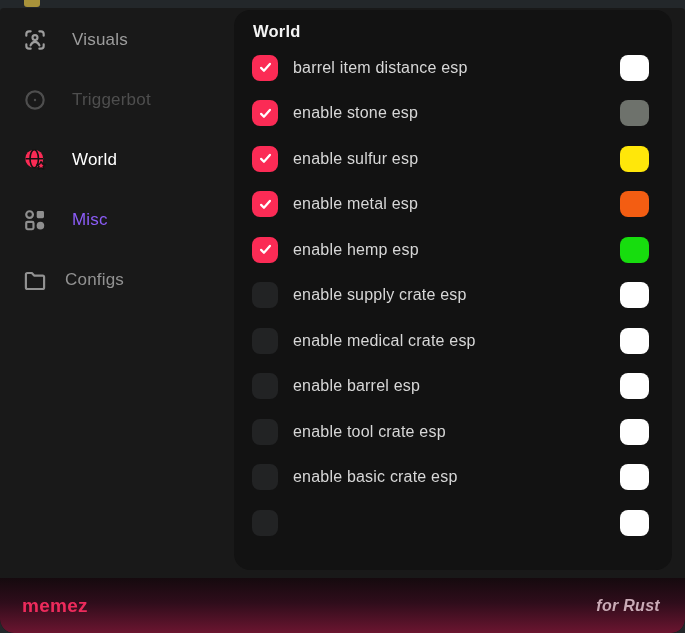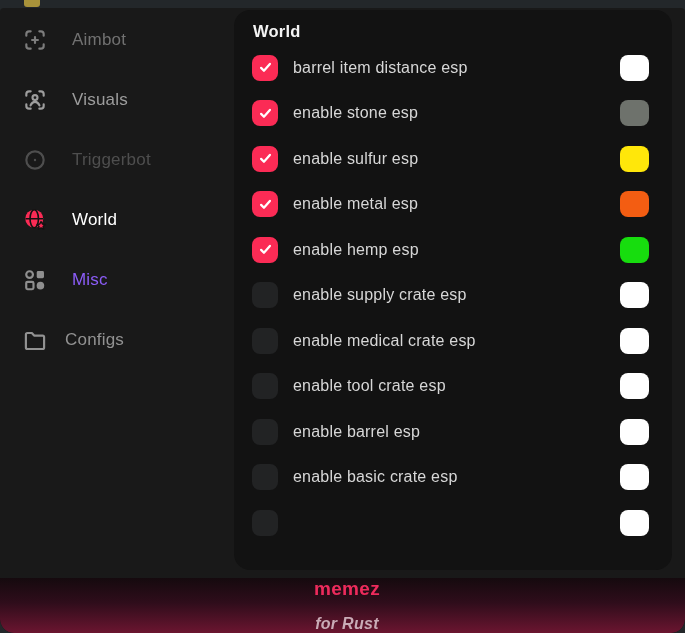--- a/index.html
+++ b/index.html
@@ -42,49 +42,36 @@
   .row-label{margin-left:15px;font-size:16px;color:#d7d7d7;letter-spacing:.2px;flex:1 1 auto;
     white-space:nowrap;overflow:hidden;}
   .swatch{width:29px;height:26px;flex:0 0 29px;border-radius:8px;margin-right:11px;cursor:pointer;}
 
   
   .footer{
     position:absolute;left:0;bottom:0;width:685px;height:55px;
     background:linear-gradient(180deg,#150a0e 0%,#2f0d1b 45%,#6b1530 100%);
     border-radius:0 0 14px 14px;
     display:flex;align-items:center;justify-content:space-between;
-    padding:0 25px 0 34px;
-    flex-direction:column;
+    padding:0 25px 0 22px;
   }
   .brand{font-size:19px;font-weight:700;letter-spacing:.3px;}
   .tagline{font-size:16px;font-weight:700;font-style:italic;color:#c9abb6;letter-spacing:.3px;}
 </style>
 </head>
 <body>
 
 <div class="screen">
   <div class="top-strip">
     <div class="notch"></div>
   </div>
 
   <div class="window">
 
     <nav class="sidebar">
-  <div class="side-item">
-    <span class="side-icon" style="color: rgb(125, 125, 125);">
-            <svg viewBox="0 0 24 24" fill="none" stroke="currentColor" stroke-width="2" stroke-linecap="round">
-              <path d="M4 8V6.5A2.5 2.5 0 0 1 6.5 4H8"></path>
-              <path d="M16 4h1.5A2.5 2.5 0 0 1 20 6.5V8"></path>
-              <path d="M20 16v1.5a2.5 2.5 0 0 1-2.5 2.5H16"></path>
-              <path d="M8 20H6.5A2.5 2.5 0 0 1 4 17.5V16"></path>
-              <path d="M12 9.3v5.4M9.3 12h5.4"></path>
-            </svg>
-          </span>
-    <span class="side-label" style="color: rgb(113, 113, 113);">Aimbot</span>
-  </div>
 
   <div class="side-item">
     <span class="side-icon" style="color: rgb(157, 157, 157);">
             <svg viewBox="0 0 24 24" fill="none" stroke="currentColor" stroke-width="2" stroke-linecap="round">
               <path d="M4 8V6.5A2.5 2.5 0 0 1 6.5 4H8"></path>
               <path d="M16 4h1.5A2.5 2.5 0 0 1 20 6.5V8"></path>
               <path d="M20 16v1.5a2.5 2.5 0 0 1-2.5 2.5H16"></path>
               <path d="M8 20H6.5A2.5 2.5 0 0 1 4 17.5V16"></path>
               <circle cx="12" cy="9.8" r="2.3"></circle>
               <path d="M7.9 17c1-2.2 2.4-3.2 4.1-3.2s3.1 1 4.1 3.2"></path>
@@ -199,27 +186,27 @@
   </div>
 
   <div class="row">
     <span class="checkbox"></span>
     <span class="row-label">enable medical crate esp</span>
     <span class="swatch" style="background: rgb(255, 255, 255);"></span>
   </div>
 
   <div class="row">
     <span class="checkbox"></span>
+    <span class="row-label">enable barrel esp</span>
+    <span class="swatch" style="background: rgb(255, 255, 255);"></span>
+  </div>
+
+  <div class="row">
+    <span class="checkbox"></span>
     <span class="row-label">enable tool crate esp</span>
-    <span class="swatch" style="background: rgb(255, 255, 255);"></span>
-  </div>
-
-  <div class="row">
-    <span class="checkbox"></span>
-    <span class="row-label">enable barrel esp</span>
     <span class="swatch" style="background: rgb(255, 255, 255);"></span>
   </div>
 
   <div class="row">
     <span class="checkbox"></span>
     <span class="row-label">enable basic crate esp</span>
     <span class="swatch" style="background: rgb(255, 255, 255);"></span>
   </div>
 
 

